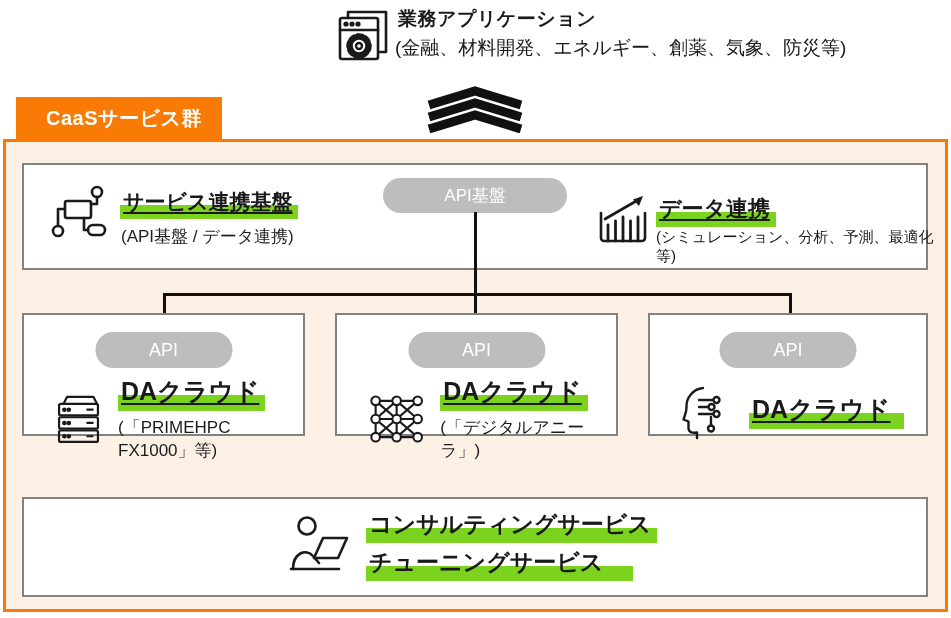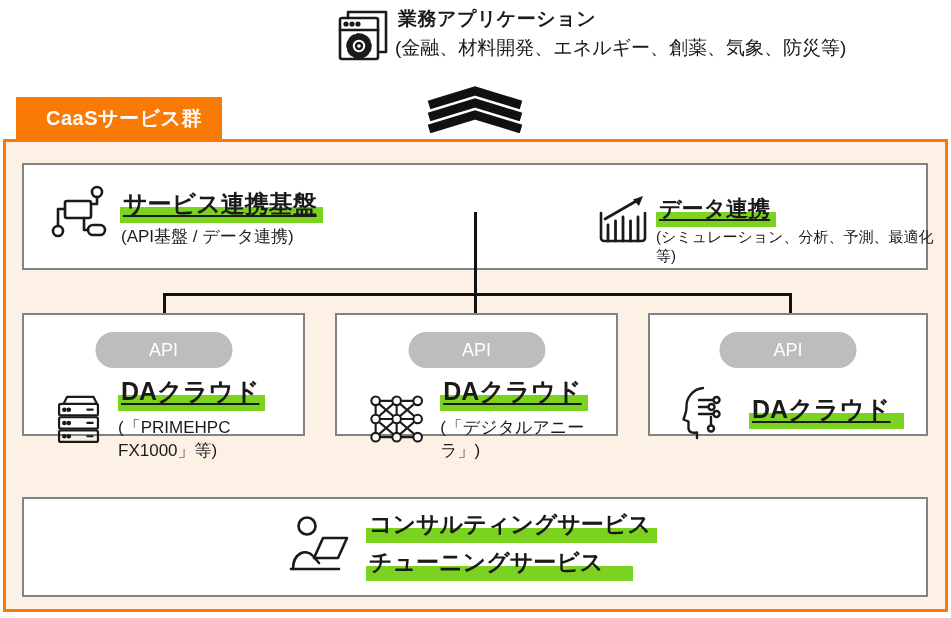--- a/index.html
+++ b/index.html
@@ -24,21 +24,21 @@
 
   .main-box{left:3px;top:139px;width:945px;height:473px;border:3px solid var(--orange);
     background:var(--cream);box-sizing:border-box;}
 
   .white-box{background:#fff;border:2px solid var(--borderGray);box-sizing:border-box;}
   .top-box{left:22px;top:163px;width:906px;height:107px;}
 
   .pill{background:var(--pillGray);color:#fff;text-align:center;border-radius:18px;}
   .api-hub{left:383px;top:178px;width:184px;height:35px;line-height:35px;font-size:17px;}
 
-  .sec-title{font-size:24px;font-weight:800;text-align:center;}
+  .sec-title{font-size:21px;font-weight:800;text-align:center;}
   .hl{display:inline-block;padding:0 6px 3px 3px;
       background-image:linear-gradient(to bottom,transparent 55%,var(--green) 55%);}
   .und{text-decoration:underline;text-decoration-thickness:2px;text-underline-offset:3px;}
   .sub{font-size:17px;color:#1f1f1f;}
 
   .line{background:#111;}
 
   .cloud-box{top:313px;height:123px;}
   .cloud-pill{position:absolute;top:17px;left:50%;transform:translateX(-50%);
     width:137px;height:36px;line-height:36px;font-size:18px;}
@@ -92,20 +92,21 @@
       <circle cx="8" cy="47" r="5"></circle>
       <path d="M34,34 V46 H38"></path>
       <rect x="38" y="41" width="17" height="10" rx="5"></rect>
     </g>
   </svg>
   <div class="abs" style="left:120px;top:188px">
     <span class="sec-title hl und">サービス連携基盤</span>
   </div>
   <div class="abs sub" style="left:121px;top:225px">(API基盤 / データ連携)</div>
 
+  <div class="abs pill api-hub">API基盤</div>
 
   <svg class="abs" style="left:596px;top:192px" width="54" height="52" viewBox="0 0 54 52">
     <g class="icon-stroke" stroke-width="2.6">
       <path d="M5,21 V46 a3,3 0 0 0 3,3 H46 a3,3 0 0 0 3,-3 V21"></path>
       <path d="M12,49 V33 M19.5,49 V29 M27,49 V25 M34.5,49 V29 M42,49 V25" stroke-width="2.8"></path>
       <path d="M9,27 L42,8"></path>
     </g>
     <polygon points="47,4 37,7.5 43,14" fill="#1A1A1A"></polygon>
   </svg>
   <div class="abs" style="left:656px;top:194px">

